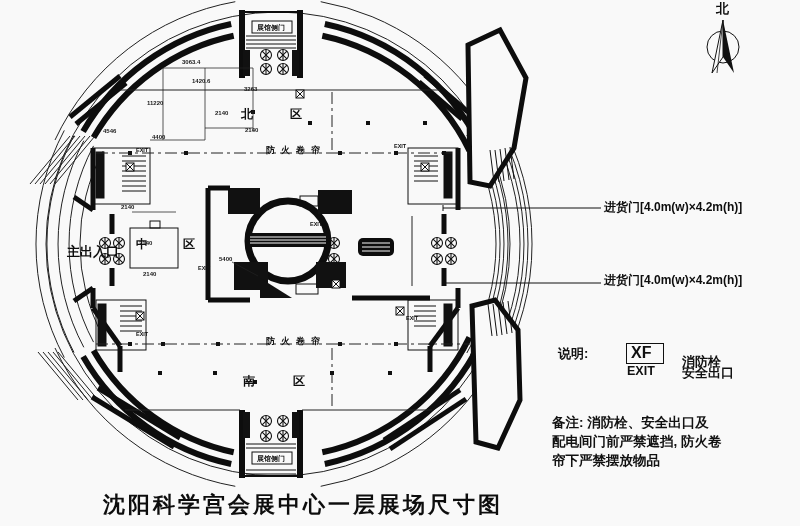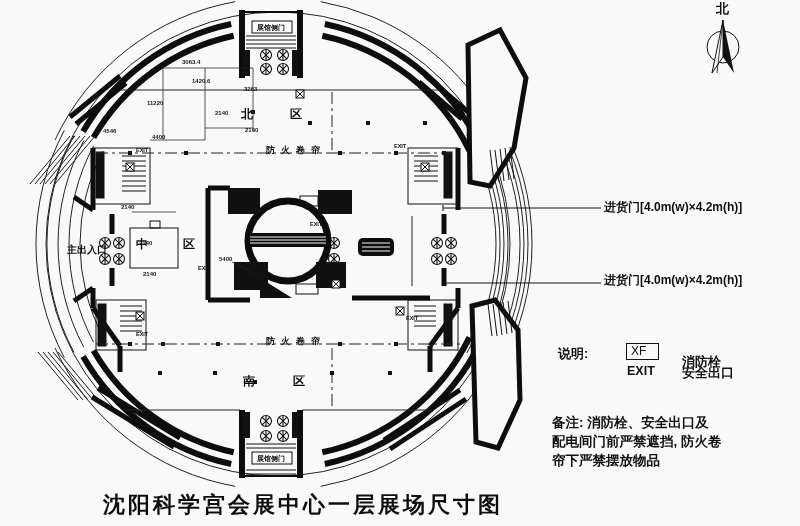--- a/index.html
+++ b/index.html
@@ -6,21 +6,21 @@
   .stage{position:relative;width:800px;height:526px;background:#f9f9f9;overflow:hidden;
          font-family:"Liberation Sans", sans-serif;color:#111;}
   .plan-svg{position:absolute;left:0;top:0;}
   .lbl{position:absolute;white-space:nowrap;font-weight:bold;color:#0d0d0d;line-height:1;}
   .area{font-size:12px;}
   .dim{position:absolute;white-space:nowrap;font-size:6px;font-weight:bold;color:#181818;line-height:1;}
   .exit{position:absolute;white-space:nowrap;font-size:5.5px;font-weight:bold;color:#111;line-height:1;}
   .shutter{font-size:9px;letter-spacing:6px;margin-left:16px;}
   .title{font-size:22px;letter-spacing:3px;}
   .legend-row{position:absolute;font-size:13px;font-weight:bold;}
-  .xfbox{display:inline-block;border:1.5px solid #111;padding:0 12px 1px 4px;font-size:12px;font-weight:normal;}
+  .xfbox{display:inline-block;border:1.5px solid #111;padding:0 12px 1px 4px;font-size:16px;font-weight:bold;}
   .notes{position:absolute;left:552px;top:413px;width:250px;font-size:13.5px;font-weight:bold;line-height:19px;}
   .sidedoor{font-size:7px;font-weight:bold;}
   .ef{position:absolute;left:784px;top:506px;font-size:13px;color:#555;font-weight:normal;padding-left:44px;}
 </style>
 </head>
 <body>
 
 <div class="stage">
 
   <svg class="plan-svg" width="800" height="526" viewBox="0 0 800 526">
@@ -346,21 +346,21 @@
 
   <div class="notes">
     <div>备注: 消防栓、安全出口及</div>
     <div>配电间门前严禁遮挡, 防火卷</div>
     <div>帘下严禁摆放物品</div>
   </div>
 
   <div class="lbl area" style="left:241px;top:108px;letter-spacing:37px;">北区</div>
   <div class="lbl area" style="left:136px;top:238px;letter-spacing:35px;">中区</div>
   <div class="lbl area" style="left:243px;top:375px;letter-spacing:38px;">南区</div>
-  <div class="lbl" style="left:67px;top:245px;font-size:10px;">主出入口</div>
+  <div class="lbl" style="left:67px;top:245px;font-size:13px;">主出入口</div>
   <div class="lbl shutter" style="left:250px;top:146px;">防火卷帘</div>
   <div class="lbl shutter" style="left:250px;top:337px;">防火卷帘</div>
   <div class="lbl sidedoor" style="left:257px;top:24px;">展馆侧门</div>
   <div class="lbl sidedoor" style="left:257px;top:455px;">展馆侧门</div>
 
   <span class="exit" style="left:136px;top:148px;">EXIT</span>
   <span class="exit" style="left:394px;top:144px;">EXIT</span>
   <span class="exit" style="left:310px;top:222px;">EXIT</span>
   <span class="exit" style="left:198px;top:266px;">EXIT</span>
   <span class="exit" style="left:136px;top:332px;">EXIT</span>

